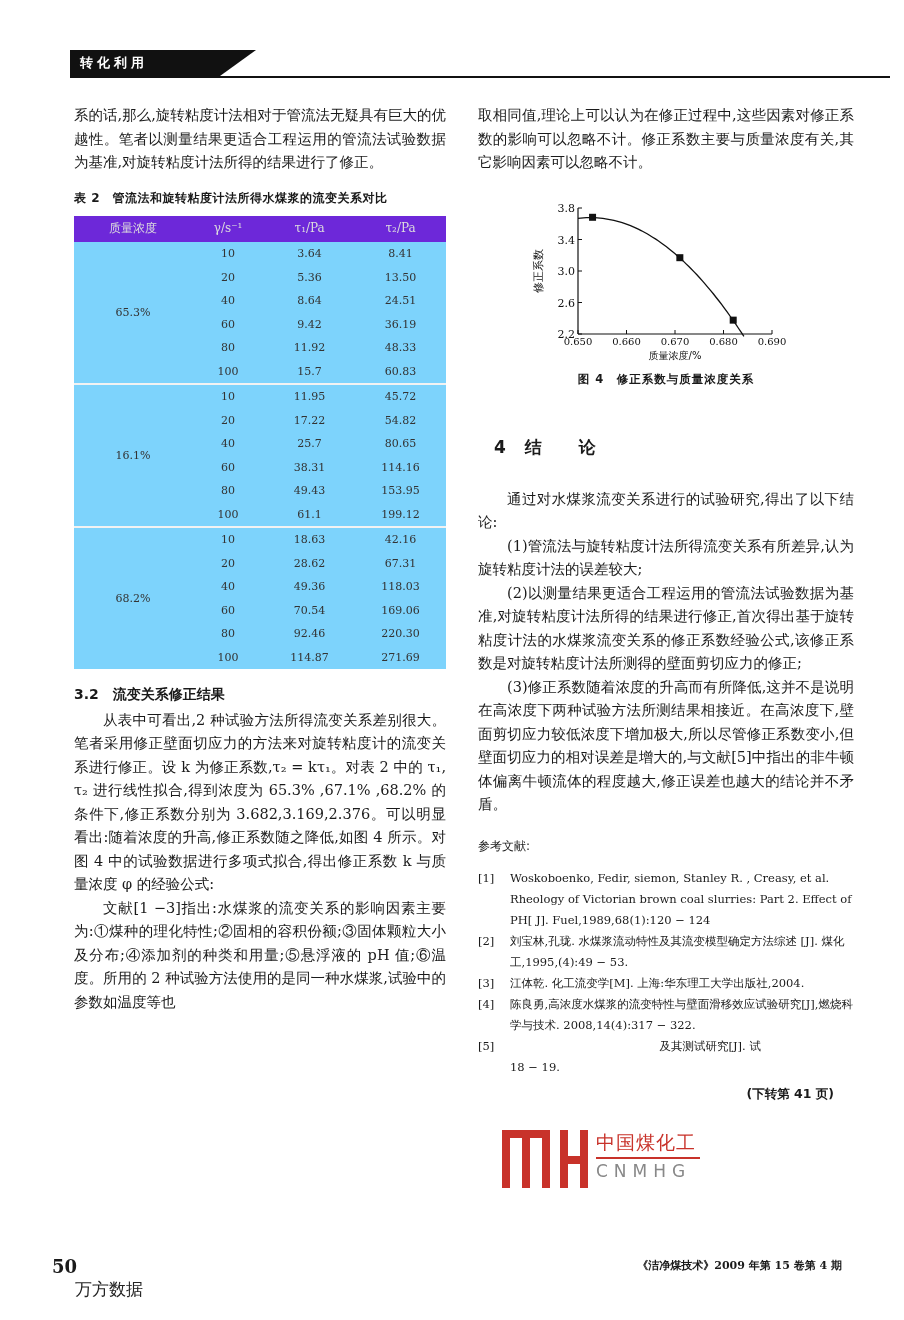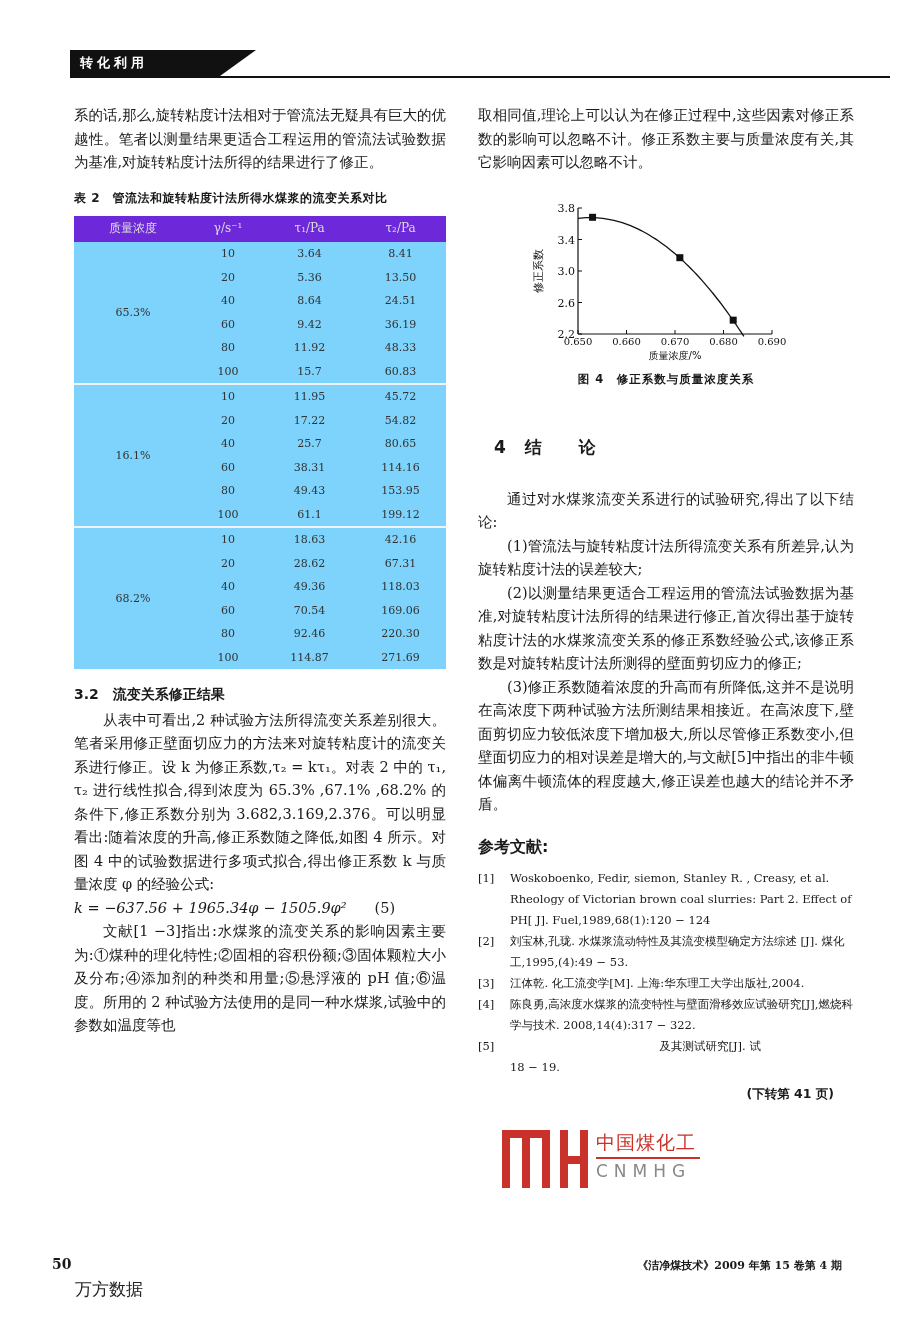--- a/index.html
+++ b/index.html
@@ -27,34 +27,34 @@
 
   h3.sec { font-family:"DejaVu Sans", sans-serif; font-size:14px; font-weight:bold; margin:14px 0 2px 0; }
   h2.sec { font-family:"DejaVu Sans", sans-serif; font-size:17px; font-weight:bold; margin:16px; letter-spacing:1px; }
   .formula { text-align:right; font-style:italic; margin:0; padding-right:2px; }
   .formula .num { font-style:normal; margin-left:28px; }
 
   .chart-wrap { position:absolute; left:520px; top:196px; width:280px; height:200px; }
   .fig-caption { position:absolute; left:478px; top:372px; width:376px; text-align:center;
          font-family:"DejaVu Sans", sans-serif; font-weight:bold; font-size:11.5px; letter-spacing:1px; }
 
-  .refs-title { font-family:"DejaVu Sans", sans-serif; font-weight:bold; font-size:16px; margin:18px 0 10px 0; }
+  .refs-title { font-family:"DejaVu Sans", sans-serif; font-weight:normal; font-size:12px; margin:18px 0 10px 0; }
   .refs { font-size:11.5px; line-height:21px; }
   .ref { display:flex; }
   .ref .no { width:32px; flex:none; }
   .ref .txt { flex:1; }
   .cont { text-align:right; font-family:"DejaVu Sans", sans-serif; font-weight:bold; font-size:12.5px; margin-top:4px; padding-right:20px; }
 
   .watermark { position:absolute; left:502px; top:1130px; width:300px; height:60px; }
   .wm-logo { position:absolute; left:0; top:0; }
   .wm-cn { position:absolute; left:94px; top:0; font-family:"DejaVu Sans", sans-serif; font-size:19px; color:#c8322a; letter-spacing:1px; }
   .wm-line { position:absolute; left:94px; top:27px; width:104px; height:2px; background:#c8322a; }
   .wm-en { position:absolute; left:94px; top:31px; font-family:"DejaVu Sans", sans-serif; font-size:17px; color:#888; letter-spacing:6px; }
 
-  .page-no { position:absolute; left:52px; top:1256px; font-size:14px; font-weight:bold; }
+  .page-no { position:absolute; left:52px; top:1256px; font-size:18px; font-weight:bold; }
   .journal { position:absolute; right:62px; top:1258px; font-size:11px; font-weight:bold; }
   .wanfang { position:absolute; left:75px; top:1278px; font-family:Liberation Sans, sans-serif; font-size:17px; color:#222; }
 </style>
 </head>
 <body>
 
 <div class="section-tab">转化利用</div>
 <div class="section-tab-wedge"></div>
 <div class="header-rule"></div>
 
@@ -163,23 +163,20 @@
         <tr>
           <td>100</td>
           <td>114.87</td>
           <td>271.69</td>
         </tr>
       </tbody>
   </table>
 
   <h3 class="sec">3.2　流变关系修正结果</h3>
   <p class="ind">从表中可看出,2 种试验方法所得流变关系差别很大。笔者采用修正壁面切应力的方法来对旋转粘度计的流变关系进行修正。设 k 为修正系数,τ₂ = kτ₁。对表 2 中的 τ₁, τ₂ 进行线性拟合,得到浓度为 65.3% ,67.1% ,68.2% 的条件下,修正系数分别为 3.682,3.169,2.376。可以明显看出:随着浓度的升高,修正系数随之降低,如图 4 所示。对图 4 中的试验数据进行多项式拟合,得出修正系数 k 与质量浓度 φ 的经验公式:</p>
-  <p class="formula">
-    <span>k = −637.56 + 1965.34φ − 1505.9φ²</span><span class="num">(5)</span>
-  </p>
   <p class="ind">文献[1 −3]指出:水煤浆的流变关系的影响因素主要为:①煤种的理化特性;②固相的容积份额;③固体颗粒大小及分布;④添加剂的种类和用量;⑤悬浮液的 pH 值;⑥温度。所用的 2 种试验方法使用的是同一种水煤浆,试验中的参数如温度等也</p>
 </div>
 
 <div class="col col-right" style="top:104px;">
   <p>取相同值,理论上可以认为在修正过程中,这些因素对修正系数的影响可以忽略不计。修正系数主要与质量浓度有关,其它影响因素可以忽略不计。</p>
 </div>
 
 <div class="chart-wrap">
   <svg id="chart" width="280" height="175">
       <line x1="58" y1="12" x2="58" y2="138" stroke="#111" stroke-width="1.2"></line>

